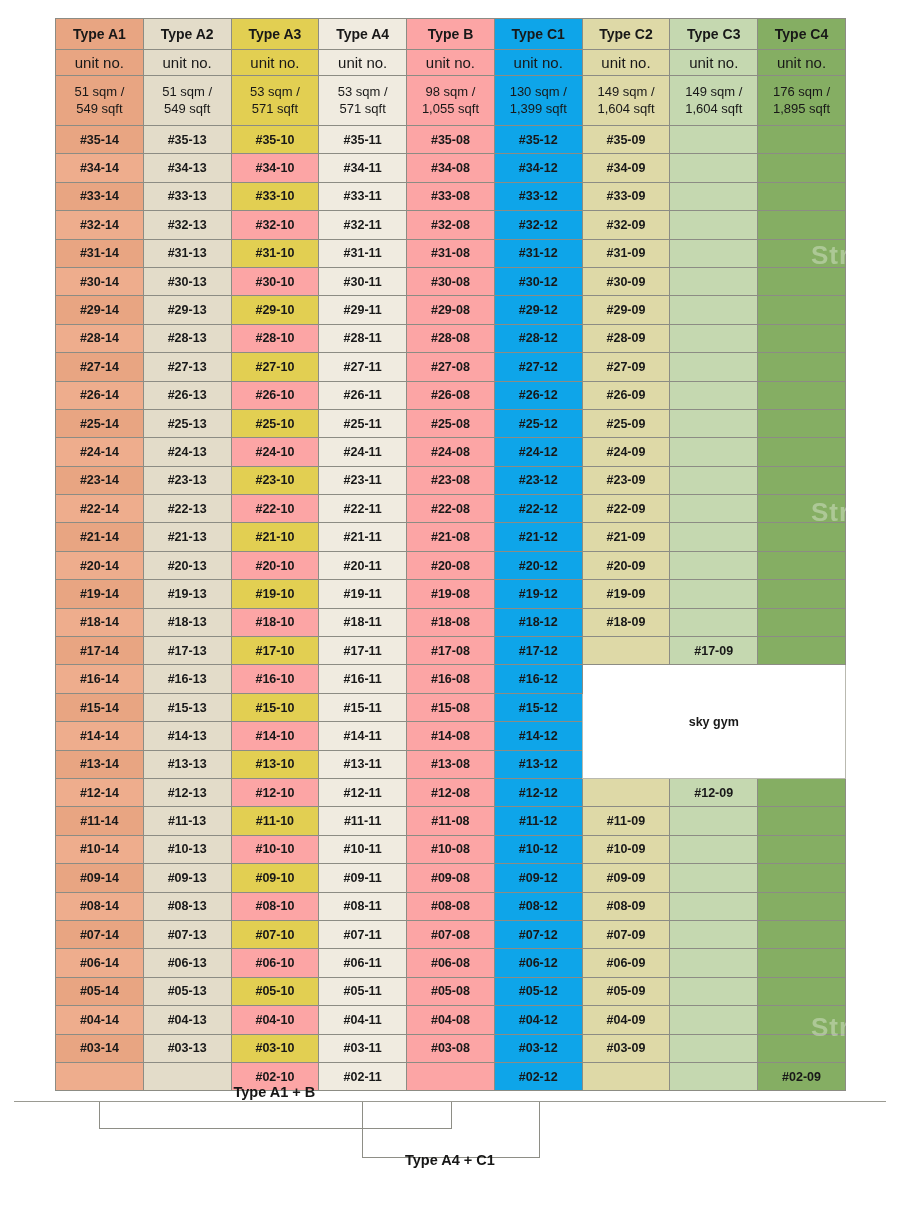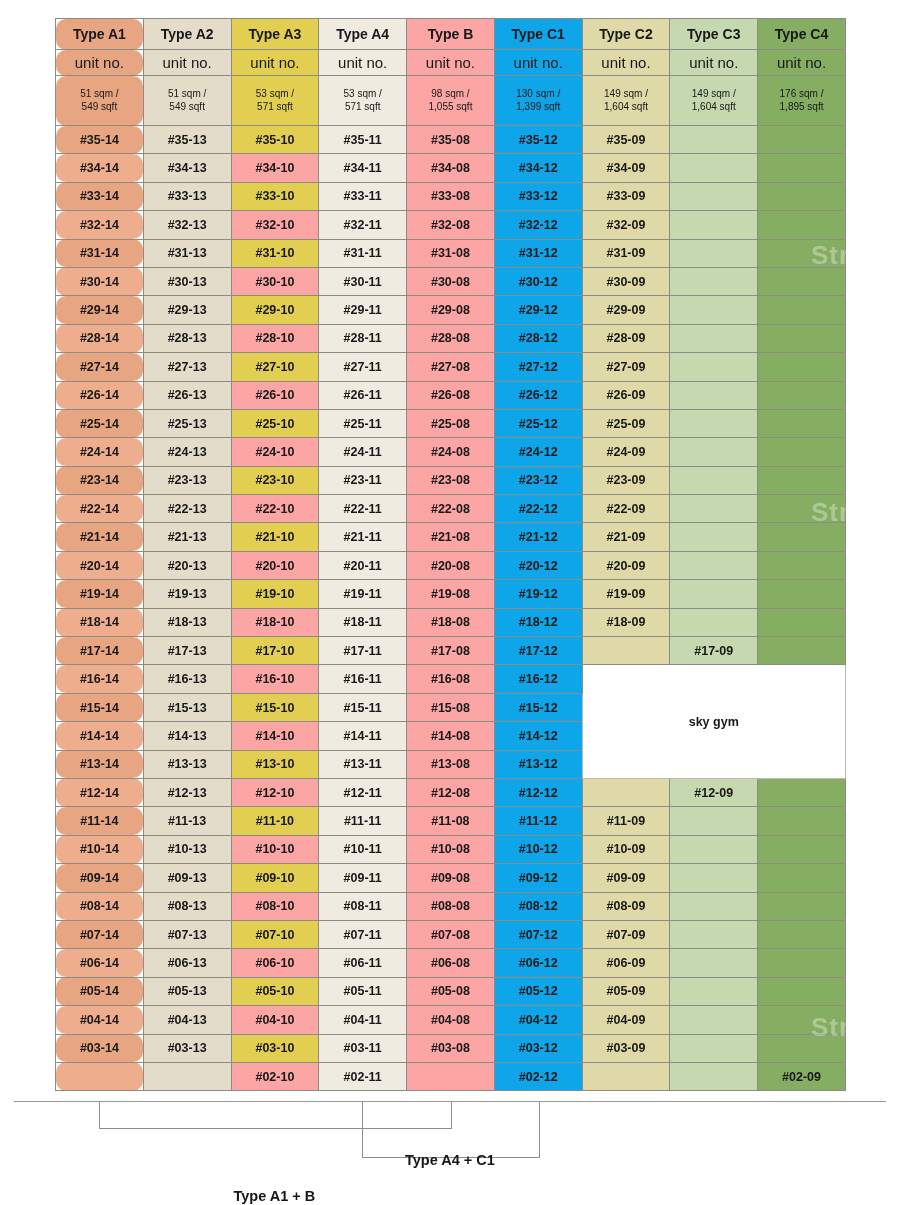--- a/index.html
+++ b/index.html
@@ -62,37 +62,37 @@
     font-size: 14px;
     font-weight: 700;
   }
   #unit-table th.hdr-unit {
     height: 26px;
     font-size: 15px;
     font-weight: 400;
   }
   #unit-table td.hdr-area {
     height: 50px;
-    font-size: 10px;
+    font-size: 13px;
     font-weight: 400;
     line-height: 1.25;
   }
   #unit-table td.cell { font-weight: 600; }
 
   td.skygym {
     background: #ffffff !important;
     border: 1px solid #b9b9b0 !important;
     font-size: 15px;
     font-weight: 400;
     color: #111;
   }
   td.blank { font-size: 0; }
 
   
-  .c-a1 { background: #e8a582; border-radius: 10px; }
+  .c-a1 { background: #e8a582; }
   .c-a2 { background: #e3dcc9; }
   .c-a3 { background: #e2cf52; }
   .c-a4 { background: #f0ebe0; }
   .c-b  { background: #fca5a5; }
   .c-c1 { background: #0ea5e9; }
   .c-c2 { background: #ded9a7; }
   .c-c3 { background: #c5d8b0; }
   .c-c4 { background: #85ae63; }
 
   .c-a1.lite { background: #eead8d; }
@@ -570,16 +570,16 @@
         <td class="cell c-c2 blank lite"></td>
         <td class="cell c-c3 blank lite"></td>
         <td class="cell c-c4 lite">#02-09</td>
       </tr>
     </tbody>
 </table>
 
 <div class="baseline"></div>
 <div id="bracket-layer">
     <div class="bracket" style="left: 98.8889px; top: 1102px; width: 351.111px; height: 26px;"></div>
-    <div class="bracket-label" style="top: 1188px; left: 233.444px;">Type A1 + B</div>
+    <div class="bracket-label" style="top: 1084px; left: 233.444px;">Type A1 + B</div>
     <div class="bracket" style="left: 362.222px; top: 1102px; width: 175.556px; height: 55px;"></div>
     <div class="bracket-label" style="top: 1152px; left: 405px;">Type A4 + C1</div>
   </div>
 
 </body></html>

